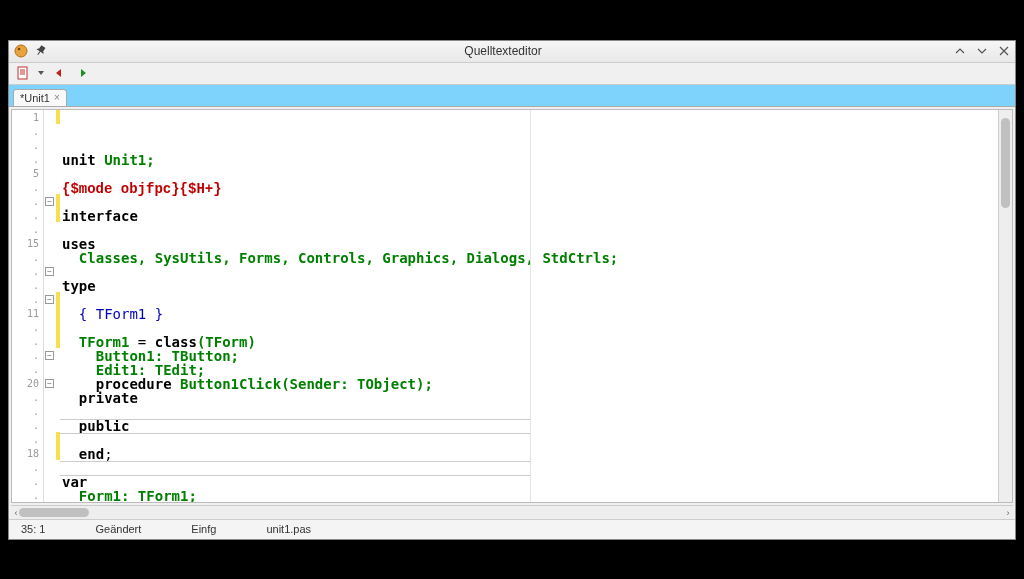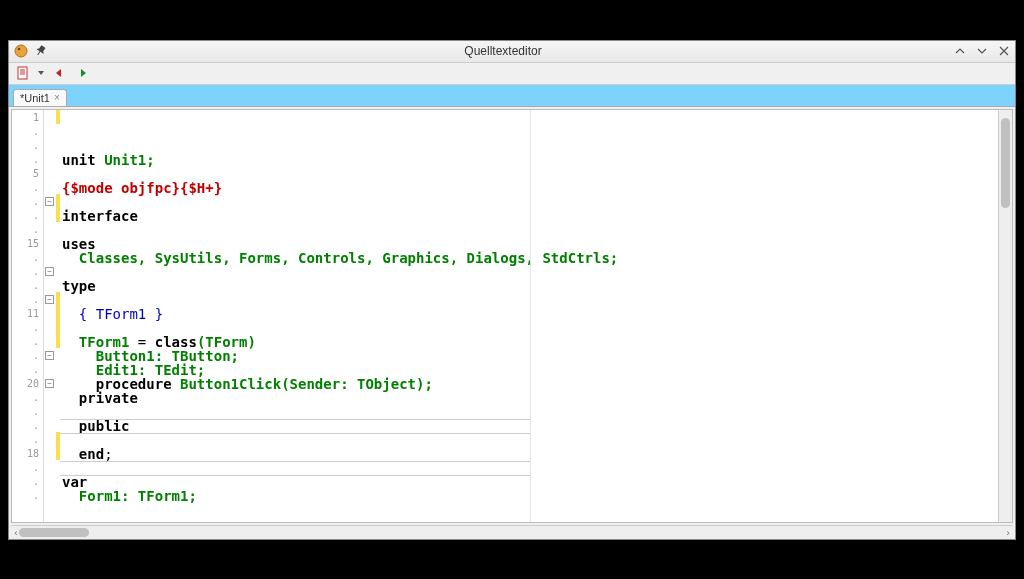--- a/index.html
+++ b/index.html
@@ -123,21 +123,21 @@
   font-size: 14px;
   line-height: 14px;
   padding-top: 1px;
   padding-left: 2px;
   white-space: pre;
   color: #000;
   position: relative;
 }
 .code .row { height: 14px; }
 .kw { color: #000; font-weight: bold; }
-.dir { color: #c00000; font-weight: bold; }
+.dir { color: #c00000; font-weight: bold; font-family: Liberation Mono, monospace; }
 .green { color: #008000; font-weight: bold; }
 .blue { color: #0000c0; font-weight: normal; }
 .separator-line {
   position: absolute;
   left: 0;
   height: 0;
   width: 470px;
   border-top: 1px solid #ccc;
 }
 .vscroll {
@@ -317,14 +317,20 @@
       <div class="thumb"></div>
     </div>
   </div>
 
   <div class="hscroll">
     <span class="arrow" style="left:0">‹</span>
     <div class="thumb"></div>
     <span class="arrow" style="right:0">›</span>
   </div>
 
+  <div class="statusbar">
+    <span>35: 1</span>
+    <span>Geändert</span>
+    <span>Einfg</span>
+    <span>unit1.pas</span>
+  </div>
 
 </div>
 
 </body></html>

